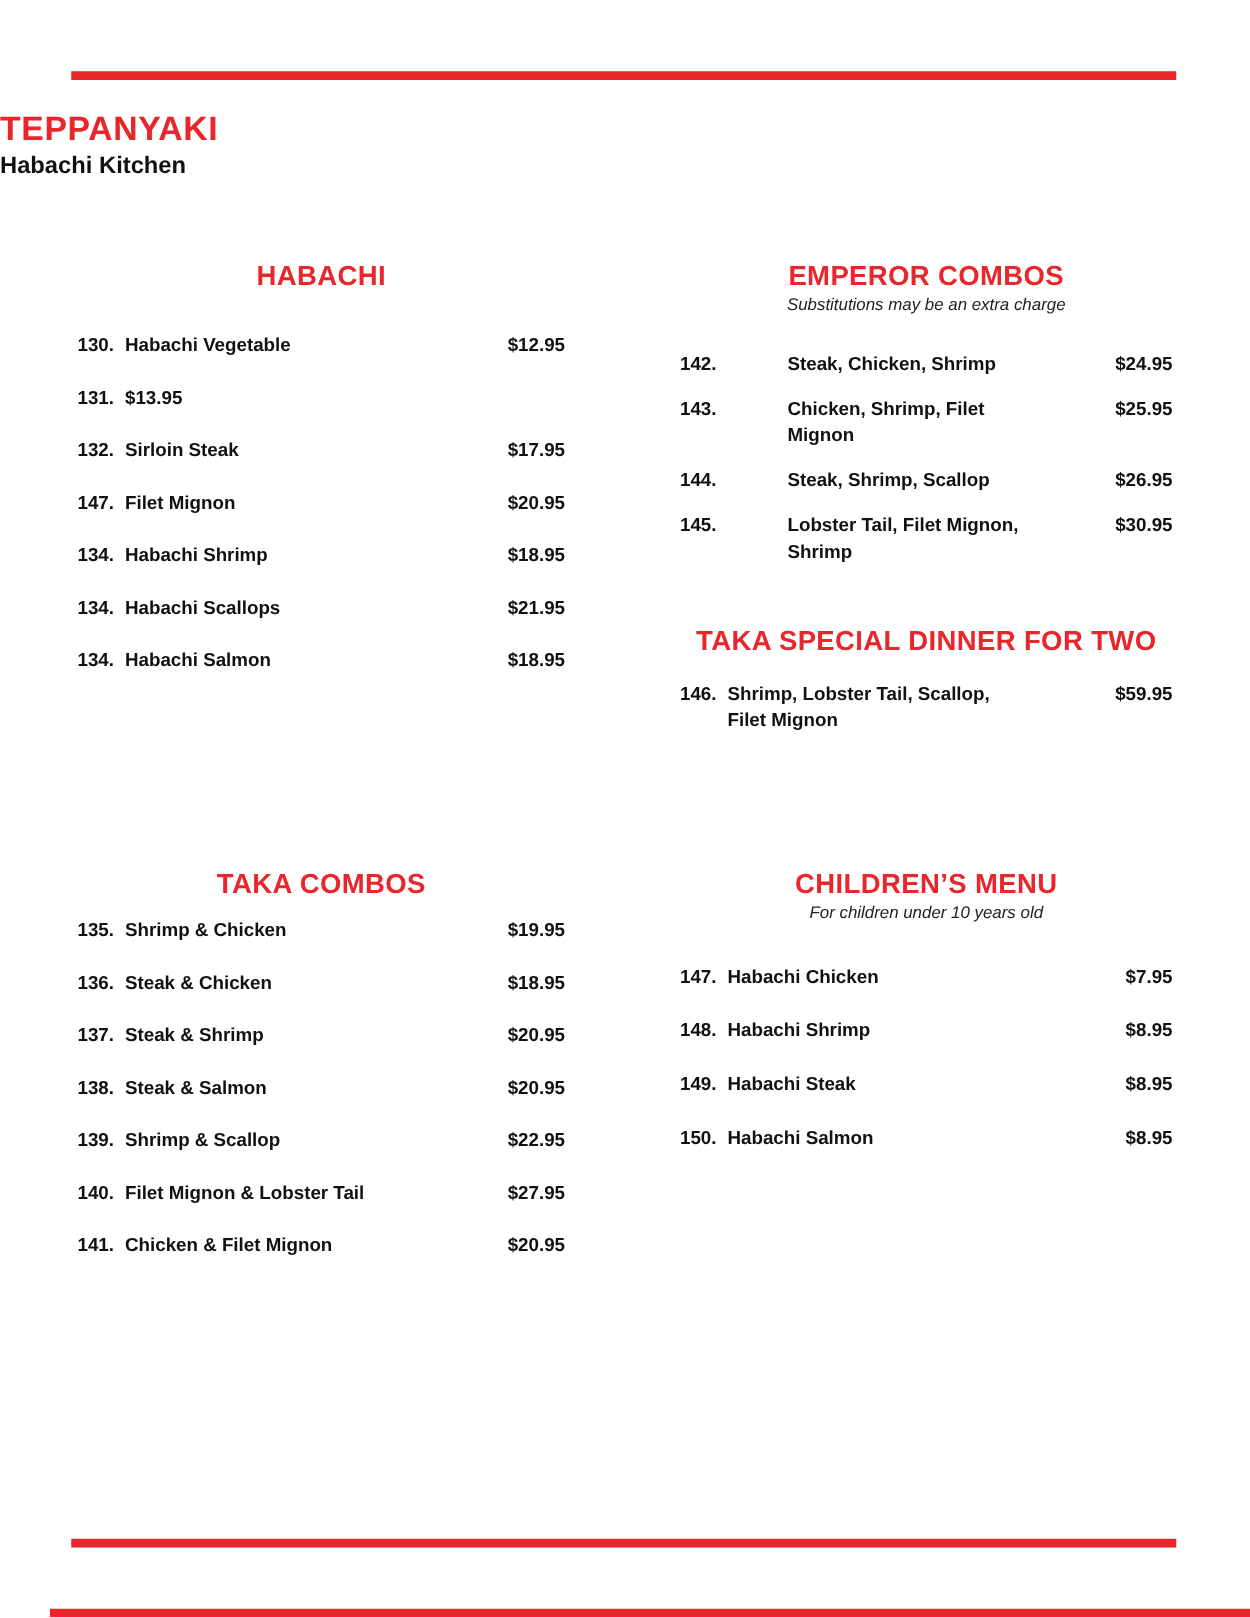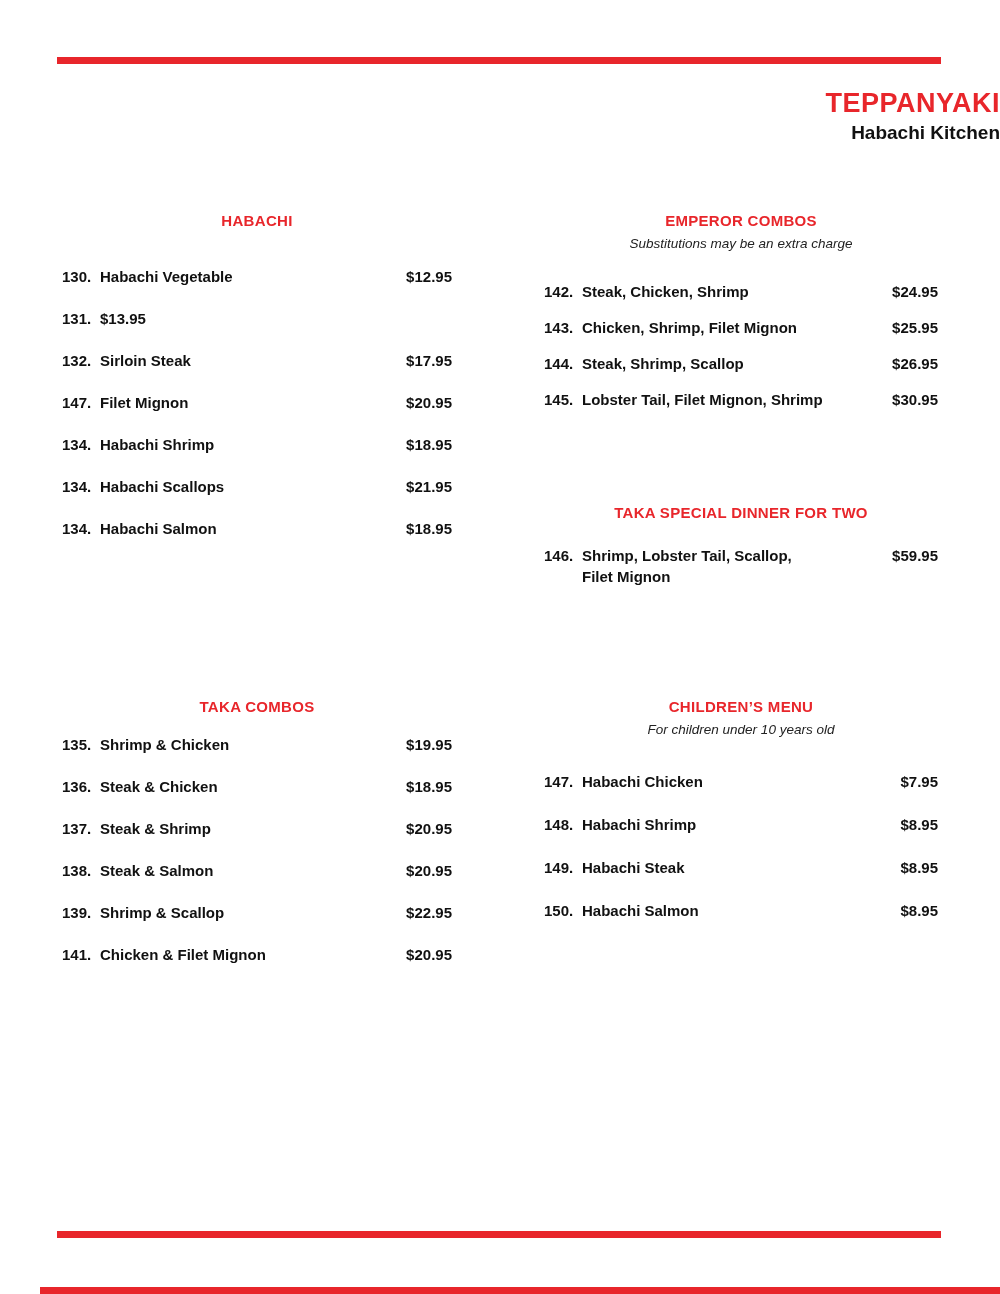--- a/index.html
+++ b/index.html
@@ -24,21 +24,21 @@
   }
   .rule-top { top: 57px; }
   .rule-bottom { top: 1231px; }
   .rule-edge { left: 40px; width: 960px; height: 7px; top: 1287px; }
 
   .menu-header {
     position: absolute;
     top: 88px;
     left: 0;
     width: 100%;
-    text-align: right;
+    text-align: left;
   }
   .menu-title {
     font-size: 27px;
     line-height: 30px;
     font-weight: bold;
     color: var(--accent);
     letter-spacing: 0.5px;
   }
   .menu-subtitle {
     font-size: 19px;
@@ -56,21 +56,21 @@
   }
 
   .menu-section { position: absolute; }
   .sec-habachi      { left: 62px;  top: 208px; width: 390px; }
   .sec-taka-combos  { left: 62px;  top: 694px; width: 390px; }
   .sec-emperor      { left: 544px; top: 208px; width: 394px; }
   .sec-taka-special { left: 544px; top: 500px; width: 394px; }
   .sec-childrens    { left: 544px; top: 694px; width: 394px; }
 
   .section-heading {
-    font-size: 15px;
+    font-size: 22px;
     line-height: 25px;
     font-weight: bold;
     text-align: center;
     color: var(--accent);
     letter-spacing: 0.3px;
   }
   .section-subheading {
     font-size: 13.5px;
     line-height: 17px;
     font-style: italic;
@@ -88,21 +88,21 @@
 
   .menu-item {
     display: flex;
     align-items: flex-start;
     font-size: 15px;
     line-height: 21px;
     font-weight: bold;
     color: #111;
     margin-bottom: 21px;
   }
-  .sec-emperor   .menu-item { margin-bottom: 15px; }
+  .sec-emperor   .menu-item { margin-bottom: 15px; gap: 48px; }
   .sec-childrens .menu-item { margin-bottom: 22px; }
   .sec-taka-special .menu-item { margin-bottom: 0; }
 
   .item-num {
     flex: none;
     width: 38px;
   }
   .item-name {
     flex: 1;
     white-space: pre-line;
@@ -243,20 +243,25 @@
           <span class="item-name">Steak &amp; Salmon</span>
           <span class="item-price">$20.95</span>
         </div>
 
         <div class="menu-item">
           <span class="item-num">139.</span>
           <span class="item-name">Shrimp &amp; Scallop</span>
           <span class="item-price">$22.95</span>
         </div>
 
+        <div class="menu-item">
+          <span class="item-num">140.</span>
+          <span class="item-name">Filet Mignon &amp; Lobster Tail</span>
+          <span class="item-price">$27.95</span>
+        </div>
 
         <div class="menu-item">
           <span class="item-num">141.</span>
           <span class="item-name">Chicken &amp; Filet Mignon</span>
           <span class="item-price">$20.95</span>
         </div>
       </div>
   </section>
 
   <section class="menu-section sec-childrens">

